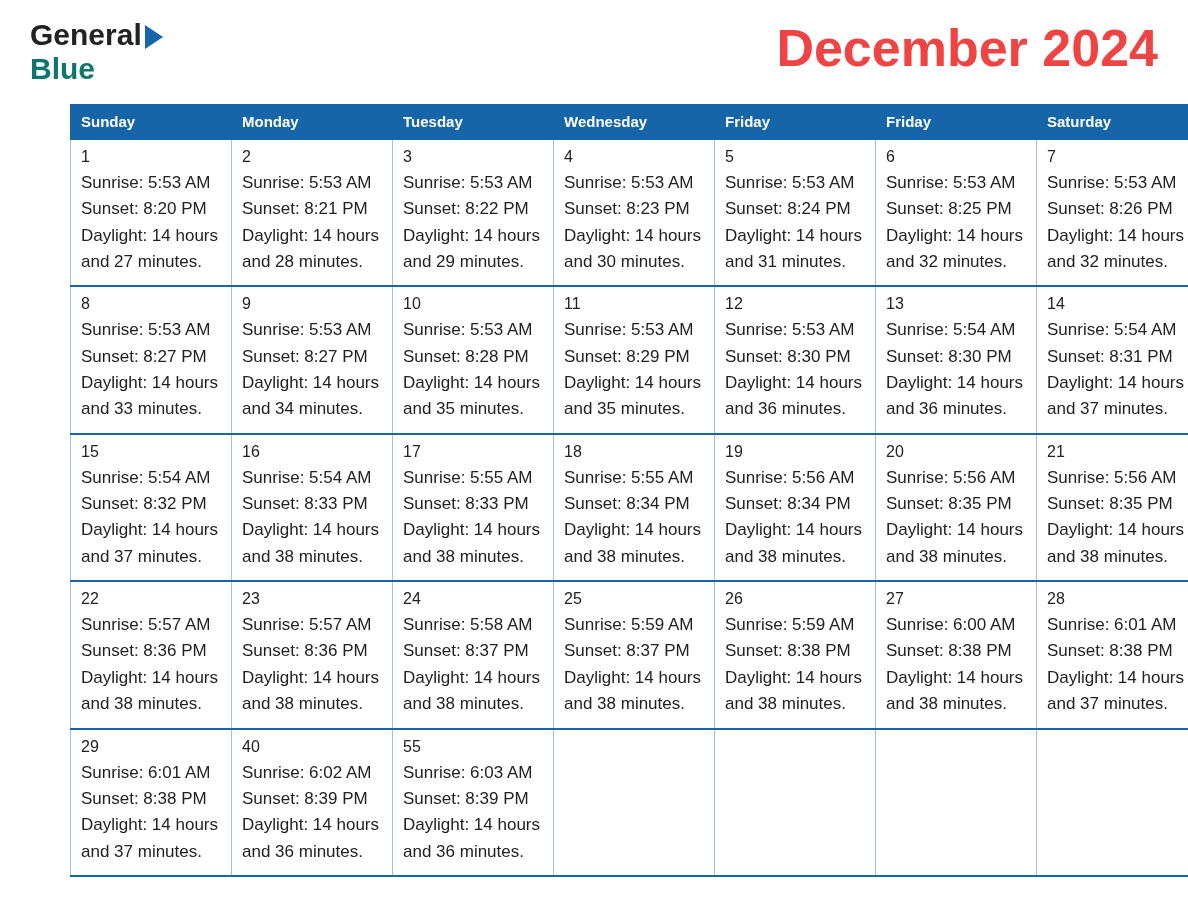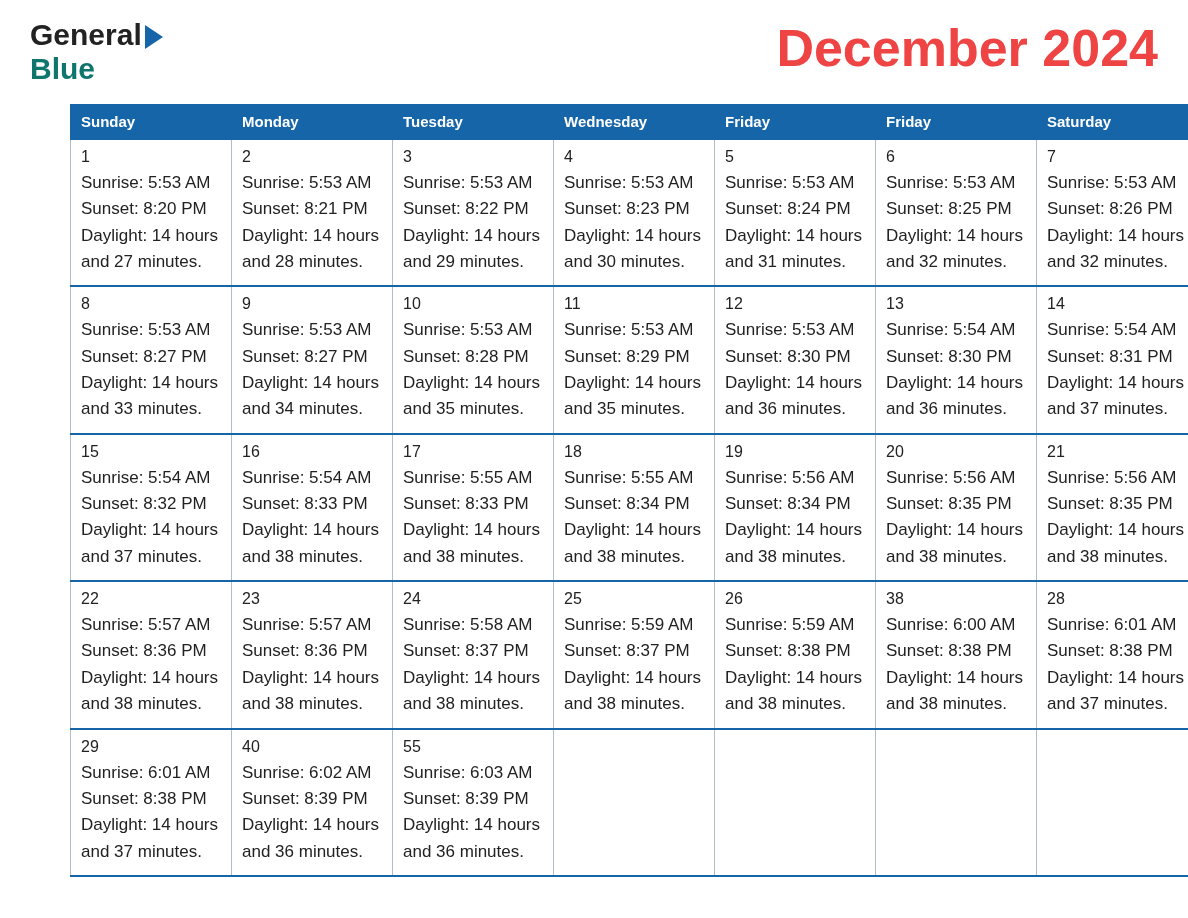--- a/index.html
+++ b/index.html
@@ -240,21 +240,21 @@
         </td>
         <td>
           <span class="day-number">25</span>
           <div class="day-info">Sunrise: 5:59 AM<br>Sunset: 8:37 PM<br>Daylight: 14 hours<br>and 38 minutes.</div>
         </td>
         <td>
           <span class="day-number">26</span>
           <div class="day-info">Sunrise: 5:59 AM<br>Sunset: 8:38 PM<br>Daylight: 14 hours<br>and 38 minutes.</div>
         </td>
         <td>
-          <span class="day-number">38</span>
+          <span class="day-number">27</span>
           <div class="day-info">Sunrise: 6:00 AM<br>Sunset: 8:38 PM<br>Daylight: 14 hours<br>and 38 minutes.</div>
         </td>
         <td>
           <span class="day-number">28</span>
           <div class="day-info">Sunrise: 6:01 AM<br>Sunset: 8:38 PM<br>Daylight: 14 hours<br>and 37 minutes.</div>
         </td>
       </tr>
       <tr>
         <td>
           <span class="day-number">29</span>

